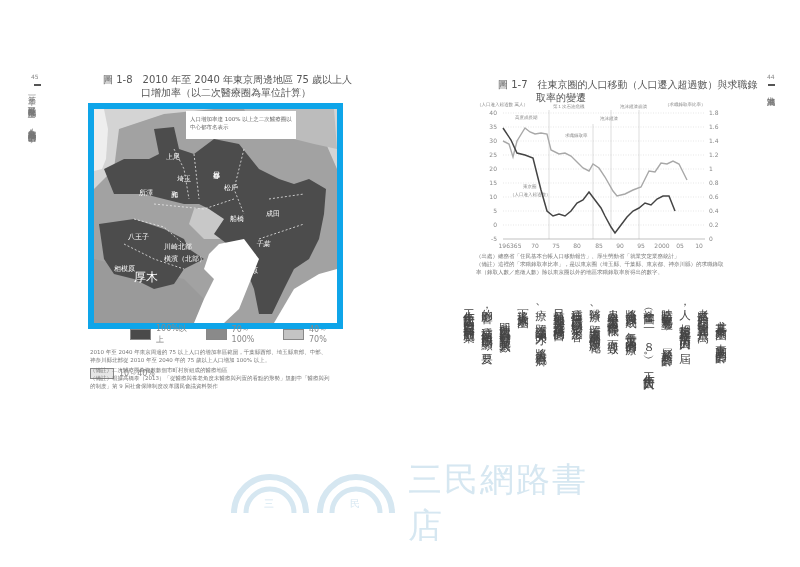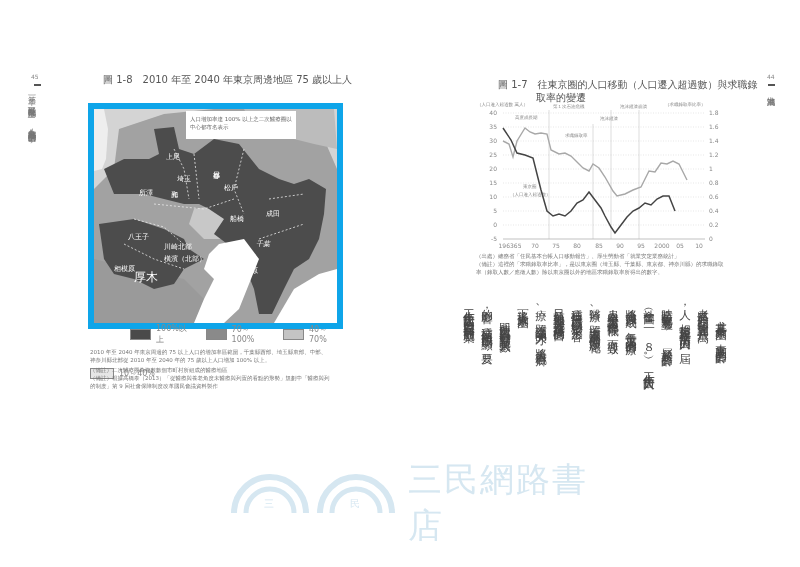--- a/index.html
+++ b/index.html
@@ -20,20 +20,21 @@
 </style>
 </head>
 <body>
 
 <div class="abs pagenum" style="left:31px;top:73px;">45</div>
 <div class="abs rule-v" style="left:34px;top:84px;height:2px;width:7px;"></div>
 <div class="abs vert runhead" style="left:26px;top:90px;height:240px;">第一章　極點社會來臨——八九六個地方可能消失的衝擊</div>
 
 <div class="abs fig-title" style="left:88px;top:73px;width:260px;margin-left:15px;">
   <div><span>圖 1-8</span>　<span>2010 年至 2040 年東京周邊地區 75 歲以上人</span></div>
+  <div style="padding-left:38px;">口增加率（以二次醫療圈為單位計算）</div>
 </div>
 
 <div class="abs map">
   <svg width="243" height="214" viewBox="0 0 243 214">
     <rect width="243" height="214" fill="#d4d4d4"></rect>
 
     <path d="M0 0 L10 0 L14 20 L12 50 L8 60 L0 62 Z" fill="#eeeeee"></path>
 
     <path d="M25 20 L70 5 L120 0 L170 0 L200 15 L230 30 L243 60 L243 214 L0 214 L0 80 L20 60 Z" fill="#a2a2a2"></path>
     <path d="M0 150 L40 160 L90 170 L120 200 L120 214 L0 214 Z" fill="#9a9a9a"></path>

